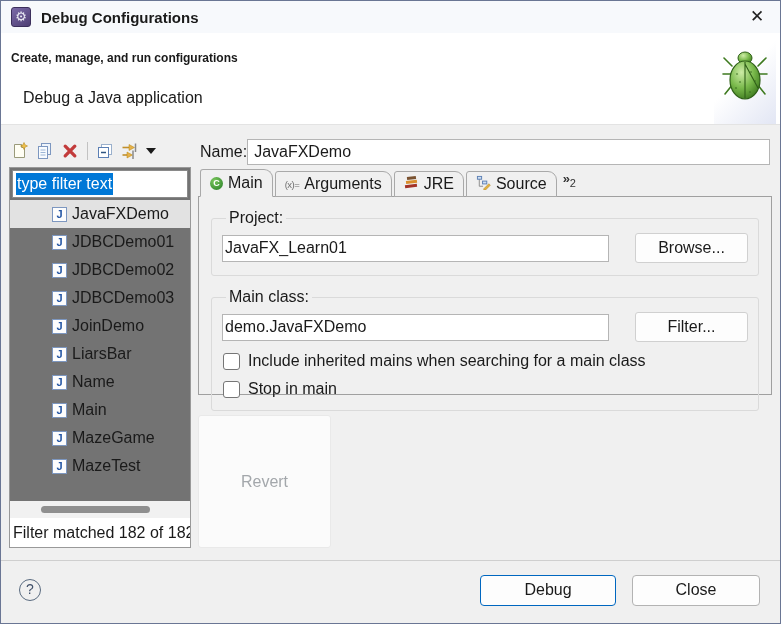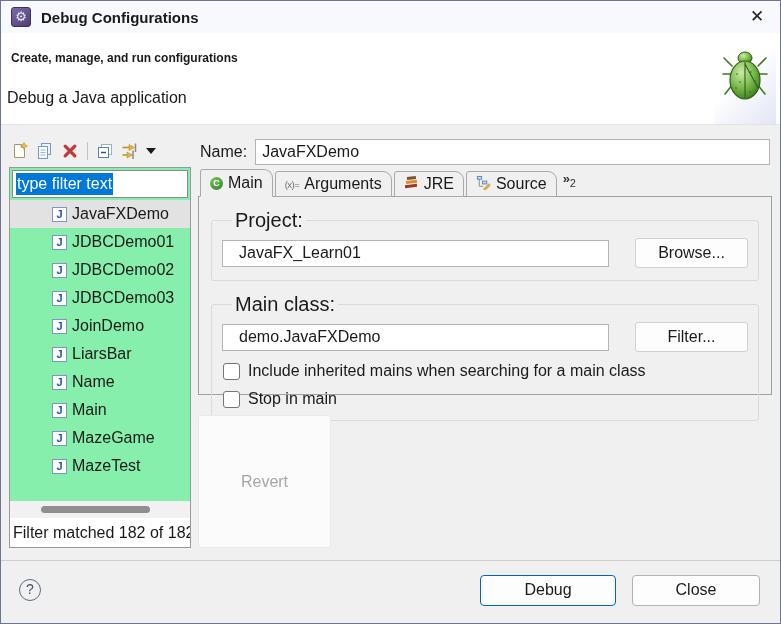--- a/index.html
+++ b/index.html
@@ -35,39 +35,39 @@
   }
 
   
   .header {
     height: 92px; flex: 0 0 92px;
     background: #ffffff;
     border-bottom: 1px solid #e3e3e3;
     position: relative;
   }
   .header-title { position: absolute; left: 10px; top: 18px; font-size: 12px; font-weight: bold; }
-  .header-subtitle { position: absolute; left: 6px; top: 56px; font-size: 16px; }
+  .header-subtitle { position: absolute; left: 22px; top: 56px; font-size: 16px; }
   .bug-banner {
     position: absolute; right: 4px; top: 0; width: 62px; height: 91px;
     background: linear-gradient(135deg,#ffffff 45%, #e2e6f4 100%);
     display: flex; align-items: center; justify-content: center;
   }
 
   
   .body { flex: 1; display: flex; padding: 12px 8px 12px 8px; gap: 7px; min-height: 0; }
 
   
   .sidebar { width: 182px; flex: 0 0 182px; display: flex; flex-direction: column; }
   .toolbar { height: 30px; display: flex; align-items: center; gap: 7px; padding: 2px 2px 4px 2px; }
   .tb-icon { width: 18px; height: 18px; display: inline-flex; }
   .tb-sep { width: 1px; height: 18px; background: #c2c2c2; margin: 0 1px; }
   .menu-arrow { width: 0; height: 0; border: 5px solid transparent; border-top: 6px solid #1a1a1a; margin-top: 5px; }
 
   .sidebar-box {
-    flex: 1; background: #86efac; border: 1px solid #999;
+    flex: 1; background: #737373; border: 1px solid #999;
     display: flex; flex-direction: column; min-height: 0; overflow: hidden;
   }
   .filter-box {
     margin: 2px; height: 28px; flex: 0 0 28px;
     border: 1px solid #8a8a8a; background: #fff;
     display: flex; align-items: center; padding-left: 3px;
     font-size: 16px; overflow: hidden; white-space: nowrap;
   }
   .filter-box .sel { background: #0078d7; color: #fff; padding: 2px 1px; }
 
@@ -90,21 +90,21 @@
     position: absolute; left: 17%; width: 61%; top: 5px; height: 7px;
     background: #8f8f8f; border-radius: 4px;
   }
   .sidebar-status {
     flex: 0 0 29px; padding: 6px 3px 0 3px; font-size: 16px;
     white-space: nowrap; overflow: hidden; background: #fff;
   }
 
   
   .main { flex: 1; display: flex; flex-direction: column; min-width: 0; }
-  .name-row { display: flex; align-items: center; gap: 8px; font-size: 16px; padding: 2px 2px 0 2px; }
+  .name-row { display: flex; align-items: center; font-size: 16px; padding: 2px 2px 0 2px; }
   .name-input {
     flex: 1; height: 26px; background: #fff; border: 1px solid #b5b5b5;
     font-size: 16px; font-family: inherit; padding: 0 6px; color: #1a1a1a;
   }
 
   .tabbar { display: flex; align-items: flex-end; height: 32px; margin-bottom: -1px; padding: 6px 0 0 2px; position: relative; z-index: 2; }
   .tab {
     display: flex; align-items: center; gap: 5px;
     padding: 0 9px; height: 26px; font-size: 16px;
     background: #f0f0f0; border: 1px solid #a9a9a9;
@@ -119,25 +119,25 @@
     background: radial-gradient(circle at 35% 30%, #7cc95e, #237a23);
     color: #fff; font-size: 9px; font-weight: bold; text-align: center; line-height: 13px;
   }
 
   .content-box {
     flex: 1; border: 1px solid #a0a0a0; background: #f0f0f0;
     padding: 12px 12px 10px 12px; display: flex; flex-direction: column; gap: 12px;
     min-height: 0;
   }
   fieldset.group { border: 1px solid #dadada; border-radius: 3px; padding: 2px 10px 12px 10px; }
-  fieldset.group legend { font-size: 20px; padding: 0 3px; margin-left: 10px; }
+  fieldset.group legend { font-size: 16px; padding: 0 3px; margin-left: 4px; }
   .field-row { display: flex; align-items: center; gap: 26px; margin-top: 4px; }
   .text-input {
     flex: 1; height: 27px; background: #fff; border: 1px solid #b5b5b5;
-    font-size: 16px; font-family: inherit; padding: 0 16px; color: #1a1a1a; min-width: 0;
+    font-size: 16px; font-family: inherit; padding: 0 2px; color: #1a1a1a; min-width: 0;
   }
   .btn {
     flex: 0 0 113px; width: 113px; height: 30px;
     background: #fdfdfd; border: 1px solid #d0d0d0; border-radius: 3px;
     font-size: 16px; font-family: inherit; color: #1a1a1a;
   }
   .checkbox-row { display: flex; align-items: center; gap: 8px; margin-top: 10px; font-size: 16px; padding-left: 1px; }
   .checkbox { width: 17px; height: 17px; flex: 0 0 17px; border: 1px solid #767676; border-radius: 3px; background: #fff; }
 
   .apply-row { display: flex; justify-content: flex-end; gap: 8px; padding: 20px 14px 0 0; flex-direction: column; }

